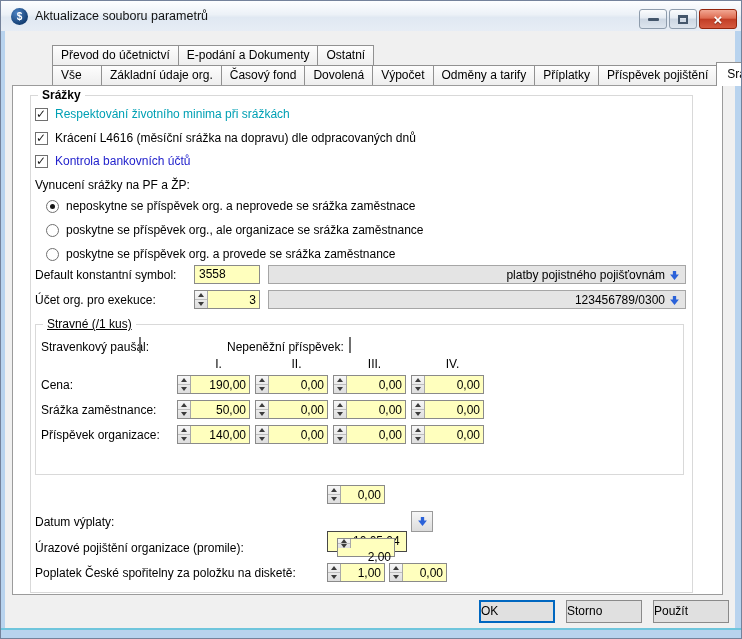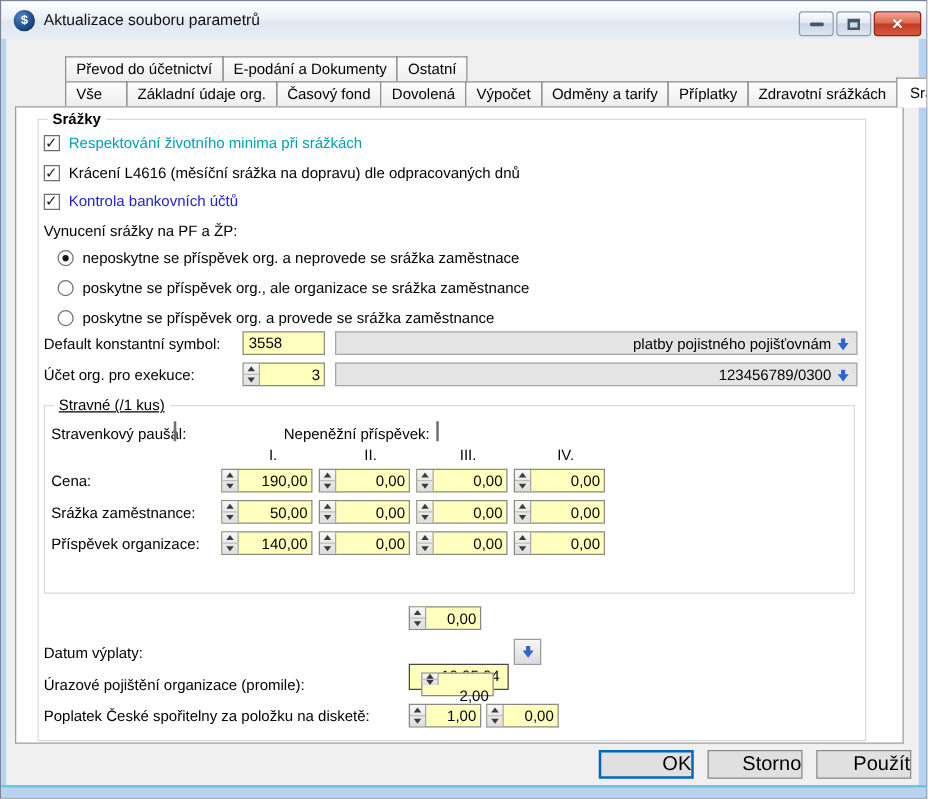--- a/index.html
+++ b/index.html
@@ -74,21 +74,21 @@
   .colhdr{position:absolute;width:73px;text-align:center;padding-left:10px;}
   .c1{left:164px;} .c2{left:242px;} .c3{left:320px;} .c4{left:398px;}
   .w73{width:73px;} .w66{width:66px;} .w58{width:58px;}
   .datefield{position:absolute;left:314px;top:445px;width:80px;height:21px;background:#ffffbe;
     border:1px solid #474747;text-align:left;line-height:19px;padding-left:25px;}
   .dropbtn{position:absolute;left:398px;top:425px;width:22px;height:21px;border:1px solid #9a9a9a;
     background:linear-gradient(#f6f6f6,#dcdcdc);display:flex;align-items:center;justify-content:center;}
   
   .btnrow{position:absolute;left:0;right:12px;top:599px;display:flex;justify-content:flex-end;gap:11px;}
   .btn{width:76px;height:23px;background:#e0e0e0;border:1px solid #8a8a8a;
-    font-family:inherit;font-size:16px;text-align:right;line-height:21px;cursor:default;}
+    font-family:inherit;font-size:12px;text-align:left;line-height:21px;cursor:default;}
   .btn.default{border:2px solid #0067c0;line-height:19px;}
 </style>
 </head>
 <body>
 
 <svg width="0" height="0" style="position:absolute">
   <defs>
     <symbol id="arr" viewBox="0 0 10 10">
       <path d="M1 4 L5 9.2 L9 4 L6.5 4 L6.5 0.8 L3.5 0.8 L3.5 4 Z" fill="#2b62d9"></path>
     </symbol>
@@ -122,21 +122,21 @@
     <span class="tab">Ostatní</span>
   </div>
   <div class="tabrow row2">
     <span class="tab">Vše</span>
     <span class="tab">Základní údaje org.</span>
     <span class="tab">Časový fond</span>
     <span class="tab">Dovolená</span>
     <span class="tab">Výpočet</span>
     <span class="tab">Odměny a tarify</span>
     <span class="tab">Příplatky</span>
-    <span class="tab">Zdravotní srážkách</span>
+    <span class="tab">Příspěvek pojištění</span>
     <span class="tab active">Srážky</span>
     <span class="tab">Odbory</span>
   </div>
 
   <div class="page">
 
     <div class="groupbox" style="left:17px;top:9px;width:663px;height:498px;"></div>
     <span class="grouplabel gl-main" style="left:25px;top:2px;">Srážky</span>
 
     

